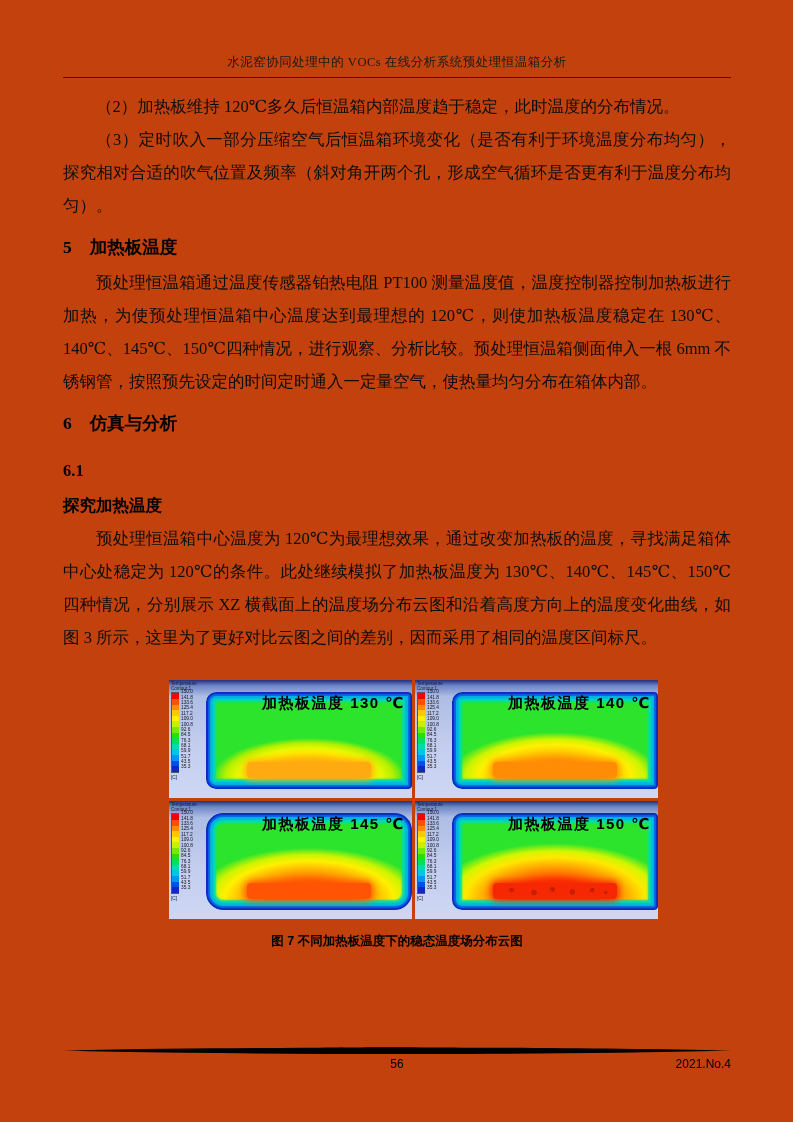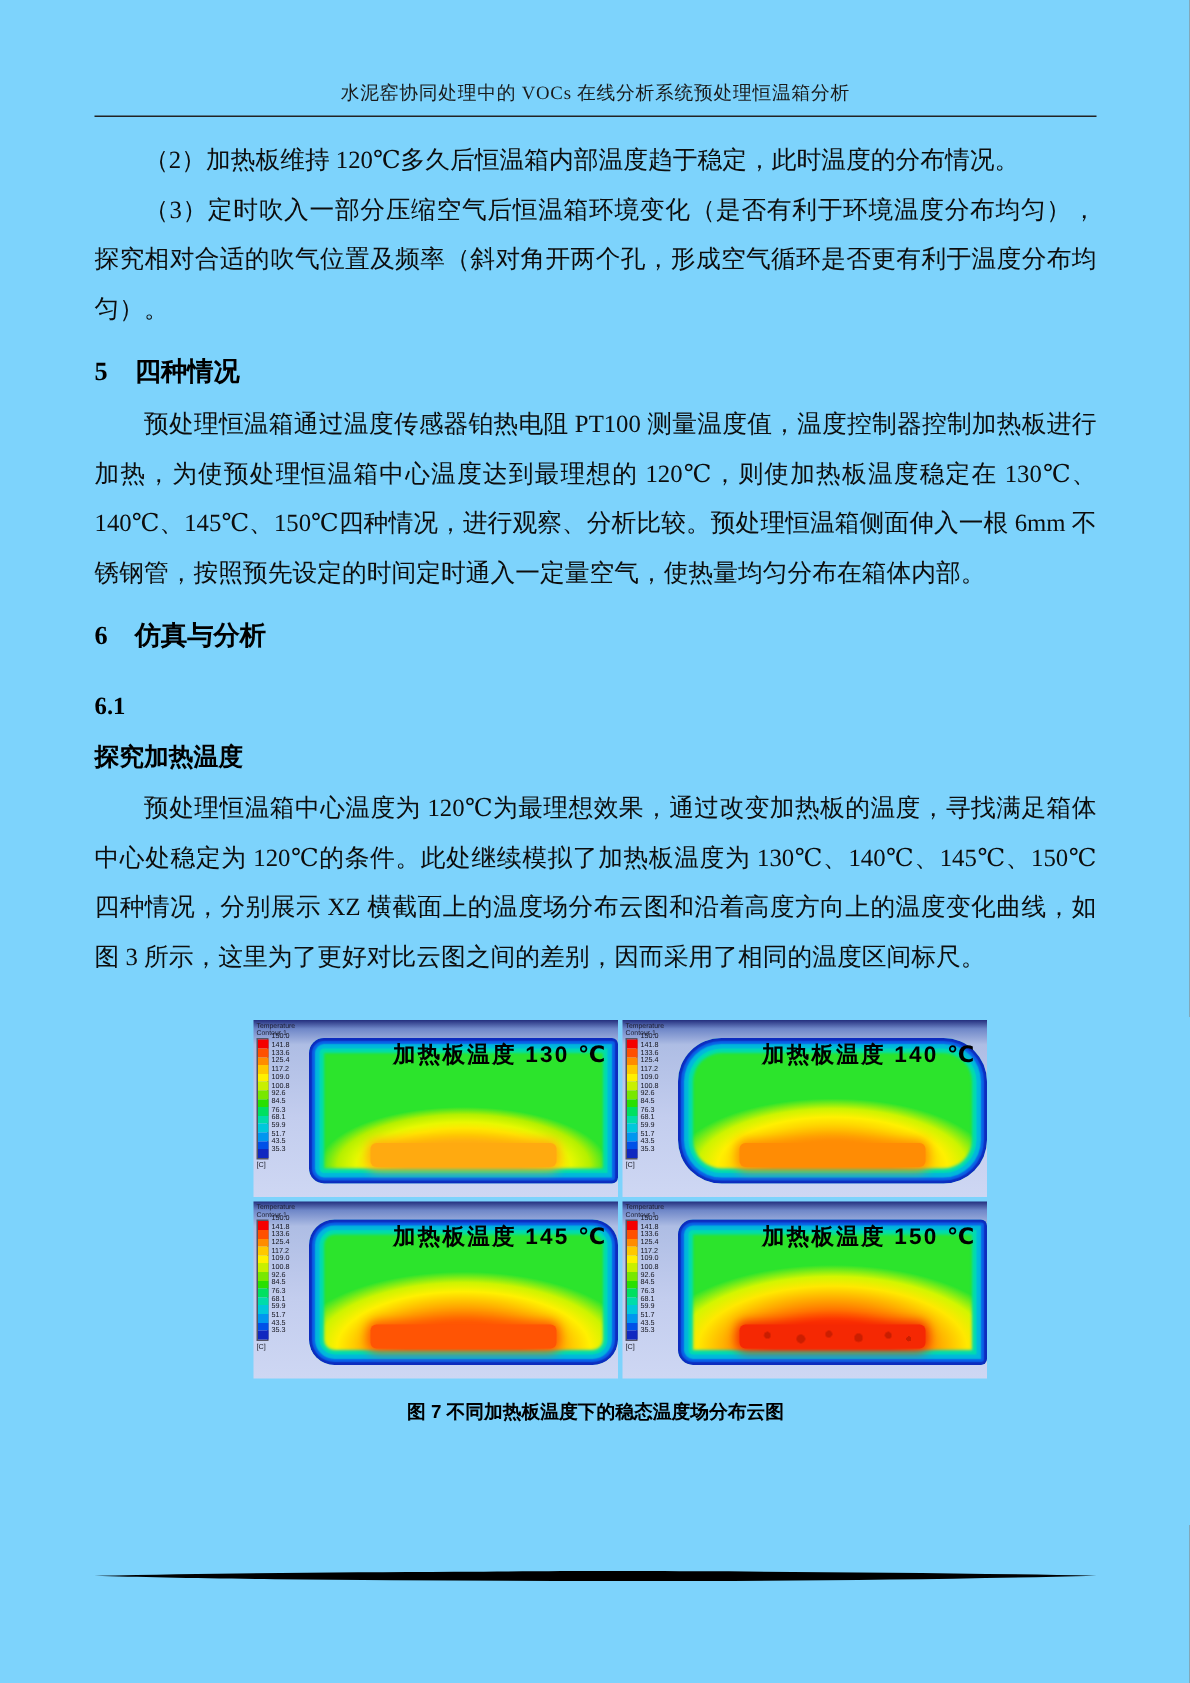--- a/index.html
+++ b/index.html
@@ -1,18 +1,18 @@
 <!DOCTYPE html>
 <html><head>
 <meta charset="utf-8">
 <style>
   * { margin:0; padding:0; box-sizing:border-box; }
   html,body { background:#888; }
   .page {
-    position:relative; width:793px; height:1122px; background:#7dd3fc;
+    position:relative; width:793px; height:1122px; background:#c2410c;
     margin:0 auto; overflow:hidden;
     font-family:"Liberation Serif","DejaVu Serif",serif; color:#111;
   }
   .content { position:absolute; left:63px; top:0; width:668px; }
 
   
   .header { margin-top:54px; text-align:center; font-size:12.5px; color:#1a1a1a;
             padding-bottom:6px; border-bottom:1.6px solid #222; letter-spacing:.5px; }
 
   
@@ -50,21 +50,21 @@
            --base: radial-gradient(150% 135% at 50% 50%,
               #2ce42c 0%, #2ce42c 50%, #12e455 60%, #00dc96 70%, #00ccc8 78%,
               #00aae6 86%, #0d62e0 93%, #1734c4 100%);
            box-shadow: inset 0 0 1px 2px #0d2cbe, inset 0 0 1px 4px #0a62e8,
                        inset 0 0 1px 7px #00b8dc, inset 0 0 2px 10px #00dcb0; }
   .p0 .field { background:
       radial-gradient(60% 52% at 50% 88%, #ffb018 0%, #ffb018 30%, #ffcc00 40%, #ffe800 50%, #e8f800 58%, #b4f000 68%, rgba(140,235,30,0) 78%),
       var(--base); }
   .p1 .field { background:
       radial-gradient(64% 58% at 50% 88%, #ff9006 0%, #ff9006 30%, #ffb400 40%, #ffd800 50%, #fff000 58%, #ccf400 68%, rgba(140,235,30,0) 80%),
-      var(--base); border-radius: 29px; }
+      var(--base); }
   .p2 .field { background:
       radial-gradient(66% 62% at 50% 88%, #ff5c02 0%, #ff5c02 28%, #ff9000 40%, #ffc400 52%, #fff000 62%, #ccf400 72%, rgba(140,235,30,0) 84%),
       var(--base); border-radius: 17px; }
   .p3 .field { background:
       radial-gradient(68% 66% at 50% 88%, #ff3402 0%, #ff3402 28%, #ff7800 40%, #ffb000 52%, #ffe800 64%, #d2f600 74%, rgba(140,235,30,0) 86%),
       var(--base); }
 
   .ptitle { position:absolute; top:2px; right:7px; z-index:3;
             font-family:"Liberation Sans","DejaVu Sans",sans-serif;
             font-size:15px; font-weight:bold; color:#000; letter-spacing:1.5px; }
@@ -98,21 +98,21 @@
 
     <div class="header">
       <span>水泥窑协同处理中的 VOCs 在线分析系统预处理恒温箱分析</span>
     </div>
 
     <p class="para first">（2）加热板维持 120℃多久后恒温箱内部温度趋于稳定，此时温度的分布情况。</p>
     <p class="para">（3）定时吹入一部分压缩空气后恒温箱环境变化（是否有利于环境温度分布均匀），探究相对合适的吹气位置及频率（斜对角开两个孔，形成空气循环是否更有利于温度分布均匀）。</p>
 
     <h2 class="sec">
       <span class="num">5</span>
-      <span>四种情况</span>
+      <span>加热板温度</span>
     </h2>
     <p class="para">预处理恒温箱通过温度传感器铂热电阻 PT100 测量温度值，温度控制器控制加热板进行加热，为使预处理恒温箱中心温度达到最理想的 120℃，则使加热板温度稳定在 130℃、140℃、145℃、150℃四种情况，进行观察、分析比较。预处理恒温箱侧面伸入一根 6mm 不锈钢管，按照预先设定的时间定时通入一定量空气，使热量均匀分布在箱体内部。</p>
 
     <h2 class="sec">
       <span class="num">6</span>
       <span>仿真与分析</span>
     </h2>
     <h3 class="subsec">
       <span class="num">6.1</span>
       <span>探究加热温度</span>
@@ -312,14 +312,18 @@
     </div>
 
     <div class="caption">图 7 不同加热板温度下的稳态温度场分布云图</div>
   </div>
 
   <div class="footer">
     <svg width="668" height="9" viewBox="0 0 668 9">
       <path d="M0,4.5 C90,2.6 170,2.2 240,1.8 C300,1.5 330,1.2 360,1.4 C440,1.6 570,2.4 668,4.5
                C560,7.2 470,7.9 360,8 C280,8.1 200,7.6 120,6.8 C70,6.3 30,5.4 0,4.5 Z" fill="#000"></path>
     </svg>
+    <div class="frow">
+      <span class="pageno">56</span>
+      <span class="issue">2021.No.4</span>
+    </div>
   </div>
 </div>
 
 </body></html>

